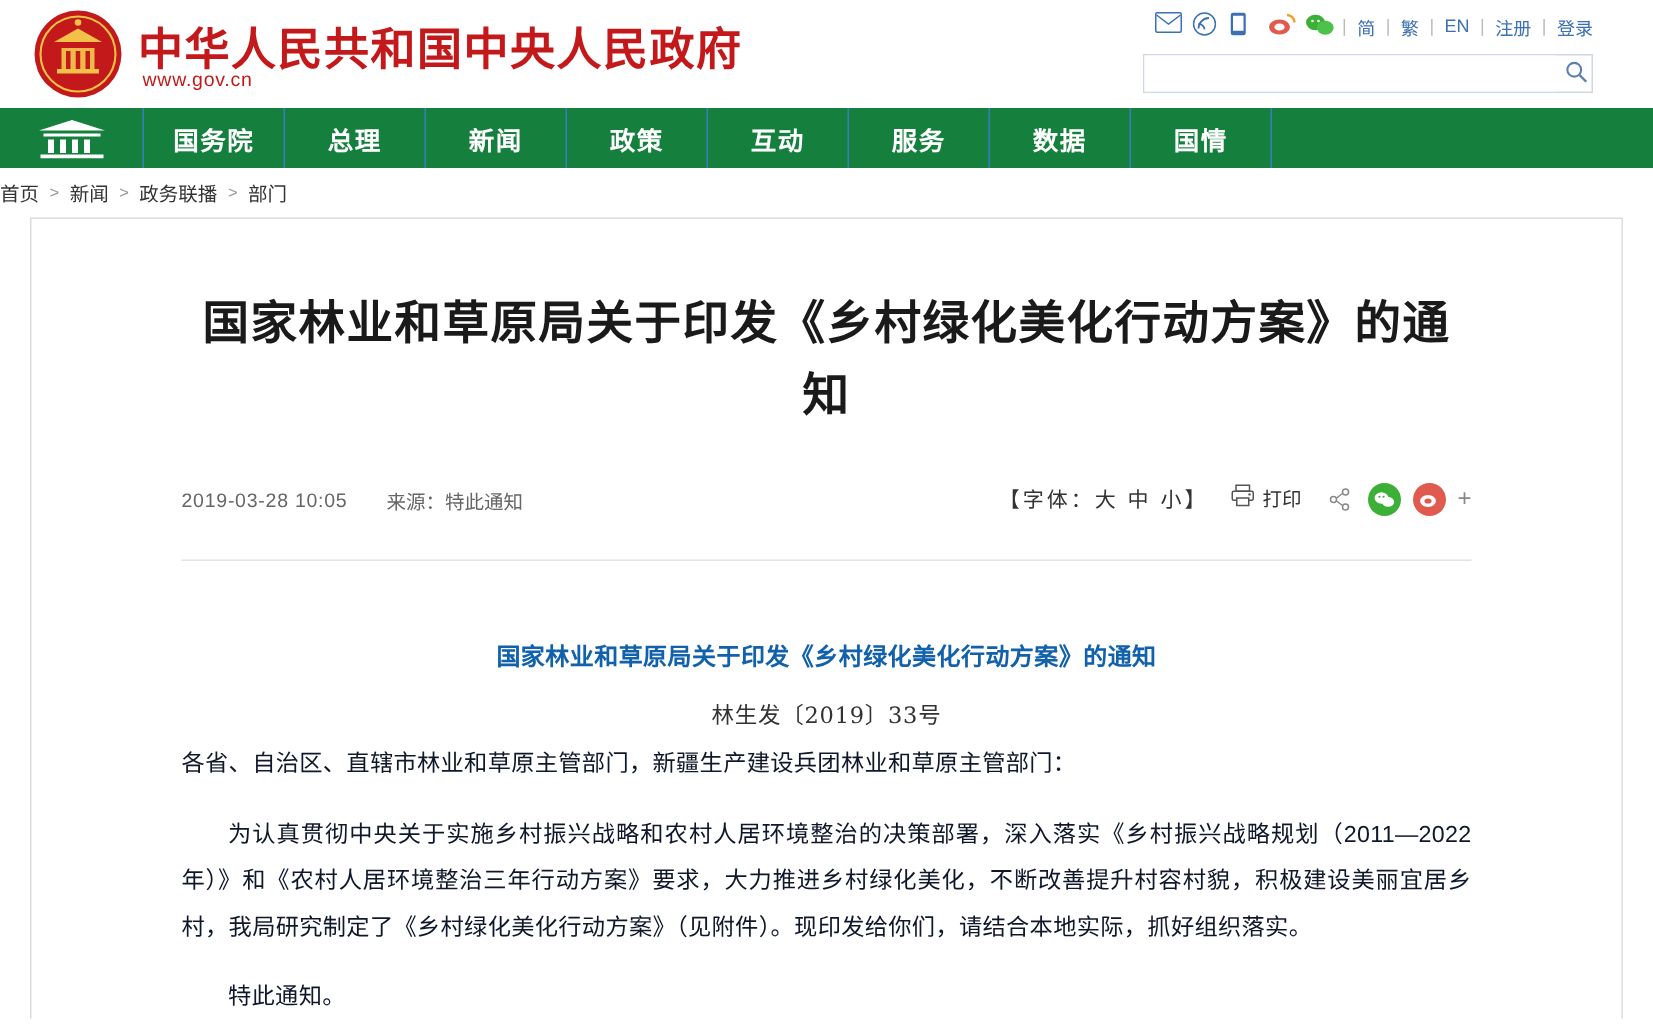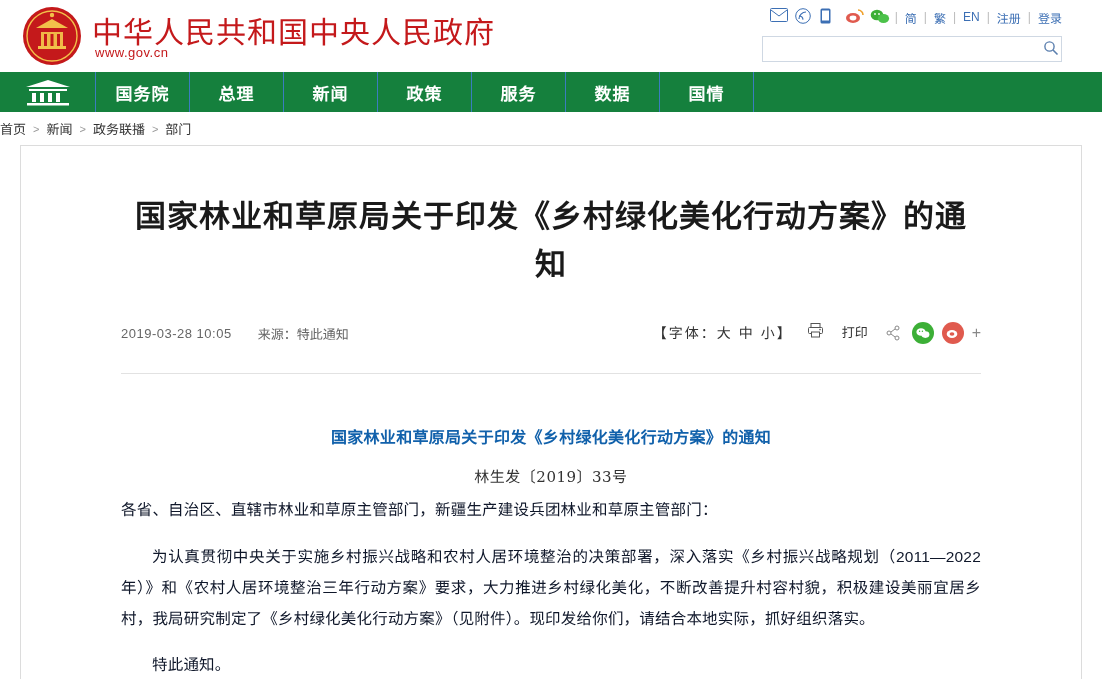--- a/index.html
+++ b/index.html
@@ -31,21 +31,21 @@
     height: 60px;
   }
   .emblem svg { display: block; }
 
   .site-title {
     position: absolute;
     left: 92px;
     top: 8px;
     font-family: "DejaVu Sans", "Liberation Sans", sans-serif;
     font-size: 30px;
-    font-weight: normal;
+    font-weight: bold;
     color: #c4191b;
     letter-spacing: 1px;
     white-space: nowrap;
   }
   .site-domain {
     position: absolute;
     left: 95px;
     top: 45px;
     font-size: 13px;
     color: #c4191b;
@@ -191,21 +191,21 @@
     gap: 14px;
   }
   .fontsize {
     font-size: 14px;
     color: #333;
     letter-spacing: 2px;
   }
   .print {
     display: flex;
     align-items: center;
-    gap: 18px;
+    gap: 5px;
     font-size: 13px;
     color: #333;
     cursor: pointer;
   }
   .share-wrap {
     display: flex;
     align-items: center;
     gap: 8px;
   }
   .sbtn {
@@ -339,20 +339,21 @@
       <rect x="18" y="15" width="4" height="9" fill="#fff"></rect>
       <rect x="26" y="15" width="4" height="9" fill="#fff"></rect>
       <rect x="34" y="15" width="4" height="9" fill="#fff"></rect>
       <rect x="5" y="25" width="42" height="2.5" fill="#fff"></rect>
     </svg>
   </div>
   <div class="nav-item">国务院</div>
   <div class="nav-item">总理</div>
   <div class="nav-item">新闻</div>
   <div class="nav-item">政策</div>
+  <div class="nav-item">互动</div>
   <div class="nav-item">服务</div>
   <div class="nav-item">数据</div>
   <div class="nav-item">国情</div>
 </div>
 
 <div class="crumb">
   <a href="#">首页</a>
   <span class="gt">&gt;</span>
   <a href="#">新闻</a>
   <span class="gt">&gt;</span>

